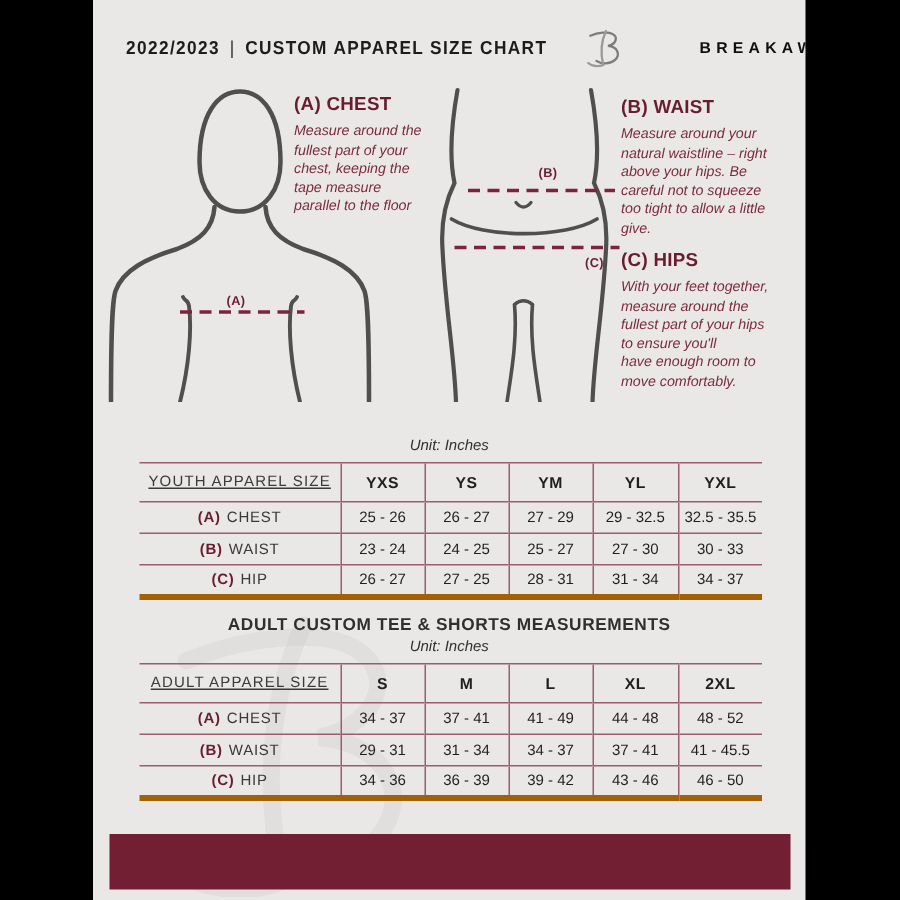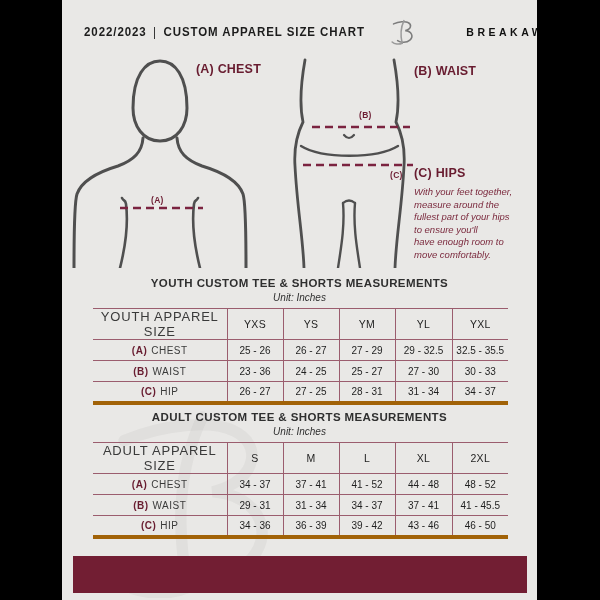--- a/index.html
+++ b/index.html
@@ -73,23 +73,23 @@
   .tbl-adult { top:442px; }
   table.sizes th, table.sizes td {
     border-top:1px solid #9b5d6e; height:21px; padding:0;
     text-align:center; vertical-align:middle;
   }
   table.sizes tr.hdr th { height:26px; }
   table.sizes tr:last-child td { border-bottom:4px solid #a16207; }
   table.sizes th + th, table.sizes td + td { border-left:1px solid #9b5d6e; }
   th.label-col {
     text-align:left; padding-left:9px; font-weight:normal;
-    font-size:13px; letter-spacing:.8px; color:#3a3a3a;
-  }
-  th.size-col { font-weight:normal; font-size:10.5px; color:#1f1f1f; letter-spacing:.3px; }
+    font-size:10px; letter-spacing:.8px; color:#3a3a3a;text-decoration:underline;
+  }
+  th.size-col { font-weight:bold; font-size:10.5px; color:#1f1f1f; letter-spacing:.3px; }
   td.label-cell {
     text-align:left; padding-left:9px; font-size:10px; color:#3a3a3a; letter-spacing:.5px;
   }
   td.label-cell .mk { font-weight:bold; color:#681c30; margin-right:4px; }
   td.val { font-size:10px; color:#1f1f1f; }
 
   
   .footer-bar {
     position:absolute; left:11px; top:556px; width:454px; height:37px;
     background:#721e33;
@@ -149,31 +149,32 @@
     <line x1="30" y1="71" x2="128" y2="71" stroke="#7b2340" stroke-width="2.4" stroke-dasharray="8 5"></line>
     <line x1="21" y1="109" x2="131" y2="109" stroke="#7b2340" stroke-width="2.4" stroke-dasharray="8 5"></line>
   </svg>
 
   <span class="marker marker-a">(A)</span>
   <span class="marker marker-b">(B)</span>
   <span class="marker marker-c">(C)</span>
 
   <div class="guide-block block-chest">
     <div class="guide-h">(A) CHEST</div>
+    <div class="guide-p">Measure around the fullest part of your chest, keeping the tape measure parallel to the floor</div>
   </div>
   <div class="guide-block block-waist">
     <div class="guide-h">(B) WAIST</div>
+    <div class="guide-p">Measure around your natural waistline – right above your hips. Be careful not to squeeze too tight to allow a little give.</div>
   </div>
   <div class="guide-block block-hips">
     <div class="guide-h">(C) HIPS</div>
     <div class="guide-p">With your feet together, measure around the fullest part of your hips to ensure you'll
 have enough room to move comfortably.</div>
   </div>
 
-  <div class="sec-title t-youth-title">YOUTH CUSTOM TEE &amp; SHORTS MEASUREMENTS</div>
   <div class="sec-unit t-youth-unit">Unit: Inches</div>
 
   <table class="sizes tbl-youth">
     <colgroup>
         <col style="width:134px">
         <col style="width:56px">
         <col style="width:56px">
         <col style="width:56px">
         <col style="width:57px">
         <col style="width:56px">
@@ -190,21 +191,21 @@
     <tr>
       <td class="label-cell"><span class="mk">(A)</span><span>CHEST</span></td>
       <td class="val">25 - 26</td>
       <td class="val">26 - 27</td>
       <td class="val">27 - 29</td>
       <td class="val">29 - 32.5</td>
       <td class="val">32.5 - 35.5</td>
     </tr>
     <tr>
       <td class="label-cell"><span class="mk">(B)</span><span>WAIST</span></td>
-      <td class="val">23 - 36</td>
+      <td class="val">23 - 24</td>
       <td class="val">24 - 25</td>
       <td class="val">25 - 27</td>
       <td class="val">27 - 30</td>
       <td class="val">30 - 33</td>
     </tr>
     <tr>
       <td class="label-cell"><span class="mk">(C)</span><span>HIP</span></td>
       <td class="val">26 - 27</td>
       <td class="val">27 - 25</td>
       <td class="val">28 - 31</td>
@@ -232,21 +233,21 @@
       <th class="size-col">S</th>
       <th class="size-col">M</th>
       <th class="size-col">L</th>
       <th class="size-col">XL</th>
       <th class="size-col">2XL</th>
     </tr>
     <tr>
       <td class="label-cell"><span class="mk">(A)</span><span>CHEST</span></td>
       <td class="val">34 - 37</td>
       <td class="val">37 - 41</td>
-      <td class="val">41 - 52</td>
+      <td class="val">41 - 49</td>
       <td class="val">44 - 48</td>
       <td class="val">48 - 52</td>
     </tr>
     <tr>
       <td class="label-cell"><span class="mk">(B)</span><span>WAIST</span></td>
       <td class="val">29 - 31</td>
       <td class="val">31 - 34</td>
       <td class="val">34 - 37</td>
       <td class="val">37 - 41</td>
       <td class="val">41 - 45.5</td>

